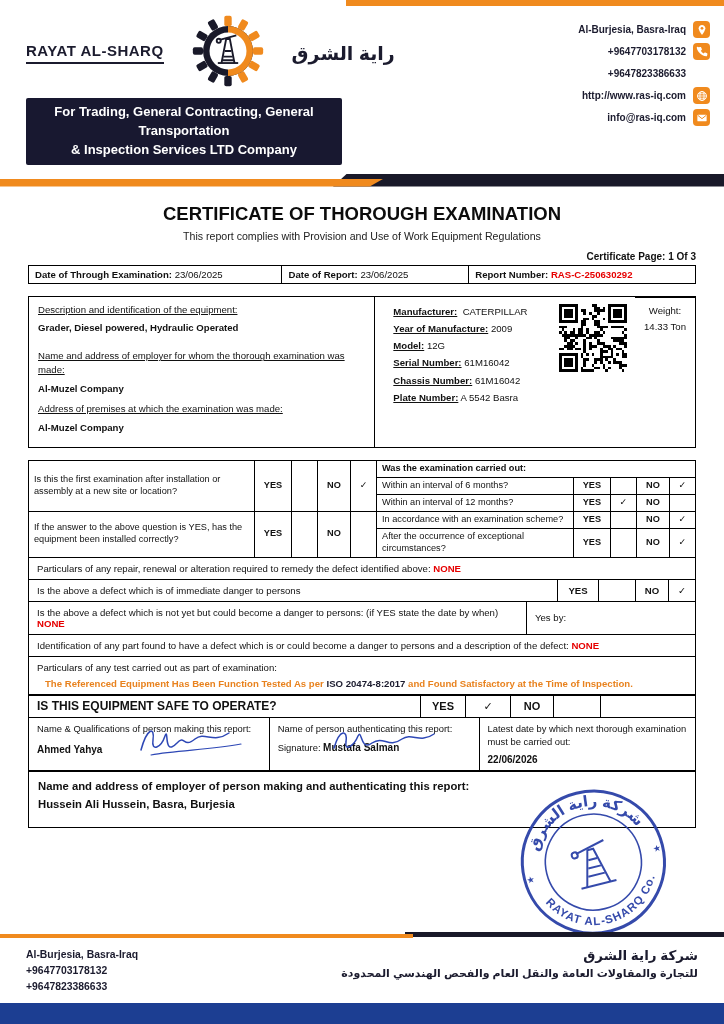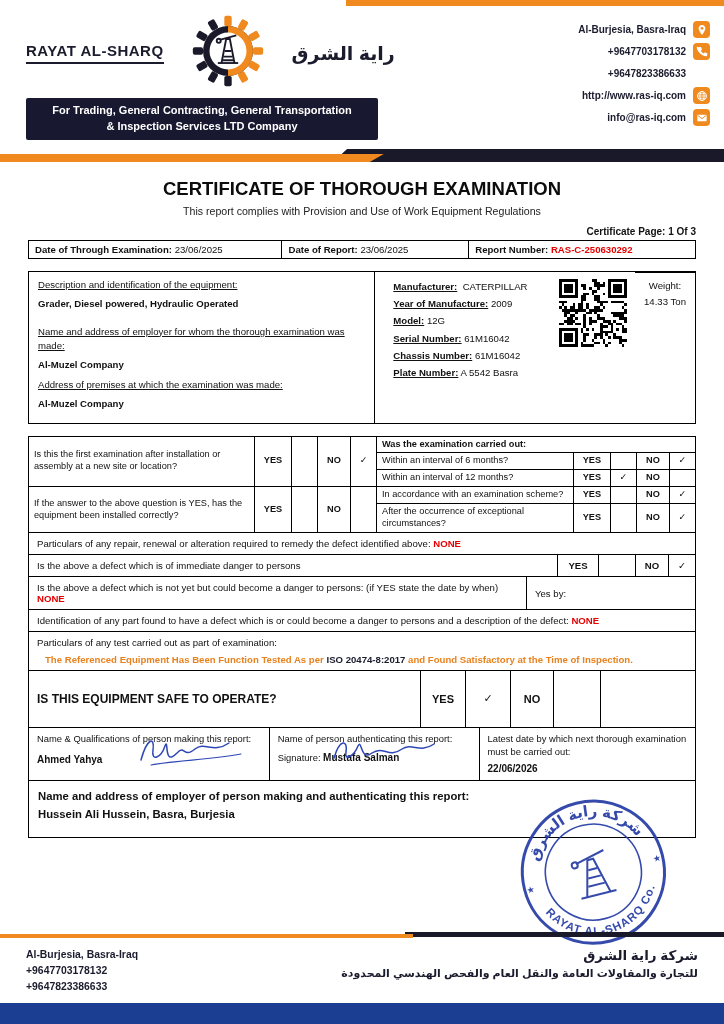--- a/index.html
+++ b/index.html
@@ -5,22 +5,22 @@
   html,body{margin:0;padding:0;background:#fff;}
   .page{position:relative;width:724px;height:1024px;background:#fff;overflow:hidden;
         font-family:"Liberation Sans","DejaVu Sans",sans-serif;color:#111;}
   
   .top-strip{position:absolute;top:0;right:0;width:378px;height:6px;background:#F08A1E;}
   .header{display:flex;padding:14px 14px 0 26px;}
   .logo-block{width:372px;}
   .logo-row{display:flex;align-items:center;gap:27px;}
   .co-en{font-size:15px;font-weight:bold;letter-spacing:.5px;color:#1b1b2e;border-bottom:2px solid #1b1b2e;padding-bottom:3px;}
   .co-ar{font-size:19px;font-weight:bold;color:#1b1b2e;}
-  .tagline{margin-top:6px;background:#181830;color:#fff;font-size:11px;font-weight:bold;
-           text-align:center;padding:5px 8px;border-radius:2px;width:352px;box-sizing:border-box;line-height:1.45;}
+  .tagline{margin-top:6px;background:#181830;color:#fff;font-size:13px;font-weight:bold;
+           text-align:center;padding:5px 8px;border-radius:2px;width:316px;box-sizing:border-box;line-height:1.45;}
   .contact{margin-left:auto;margin-top:2px;}
   .c-row{display:flex;justify-content:flex-end;align-items:center;margin:5px 0;font-size:10px;font-weight:bold;color:#1b1b2e;}
   .cic{width:17px;height:17px;background:#F08A1E;border-radius:4px;margin-left:7px;display:flex;align-items:center;justify-content:center;flex:0 0 17px;}
   .cic.spacer{background:transparent;}
   
   .hdr-div{position:relative;height:20px;margin-top:6px;}
   .hdr-div .dark{position:absolute;right:0;top:3px;width:54%;height:13px;background:#191929;clip-path:polygon(14px 0,100% 0,100% 100%,0 100%);}
   .hdr-div .orange{position:absolute;left:0;top:8px;width:53%;height:8px;background:#F08A1E;clip-path:polygon(0 0,100% 0,calc(100% - 14px) 100%,0 100%);}
   
   .content{padding:4px 28px 0 28px;}
@@ -51,21 +51,21 @@
   td.hdr{font-weight:bold;font-size:9.8px;}
   
   .brow{border:1.2px solid #000;margin-top:-1.2px;font-size:9.6px;}
   .brow.pad{padding:4px 8px;line-height:1.4;}
   .flexrow{display:flex;align-items:stretch;}
   .flexrow .cl{flex:1;padding:5px 8px;}
   .cell{border-left:1px solid #000;display:flex;align-items:center;justify-content:center;font-weight:bold;}
   .w40{width:40px;}.w36{width:36px;}.w32{width:32px;}.w26{width:26px;}
   .testline{color:#E8821E;font-weight:bold;margin-top:3px;padding-left:8px;}
   .testline .iso{color:#1b1b2e;}
-  .safelabel{font-size:12px;font-weight:bold;padding:21px 8px;flex:1;}
+  .safelabel{font-size:12px;font-weight:bold;padding:4px 8px;flex:1;}
   .scell{border-left:1px solid #000;display:flex;align-items:center;justify-content:center;font-weight:bold;font-size:11px;}
   
   .sigrow{display:flex;align-items:stretch;}
   .sigcol{padding:4px 8px;font-size:9.4px;position:relative;box-sizing:border-box;line-height:1.4;}
   .sigcol+.sigcol{border-left:1.2px solid #000;}
   .sc1{width:36%;}.sc2{width:31.5%;}.sc3{width:32.5%;}
   .signame{font-weight:bold;margin-top:8px;font-size:10px;}
   .nextdate{font-weight:bold;margin-top:4px;font-size:10px;}
   .sig-svg{position:absolute;pointer-events:none;}
   

